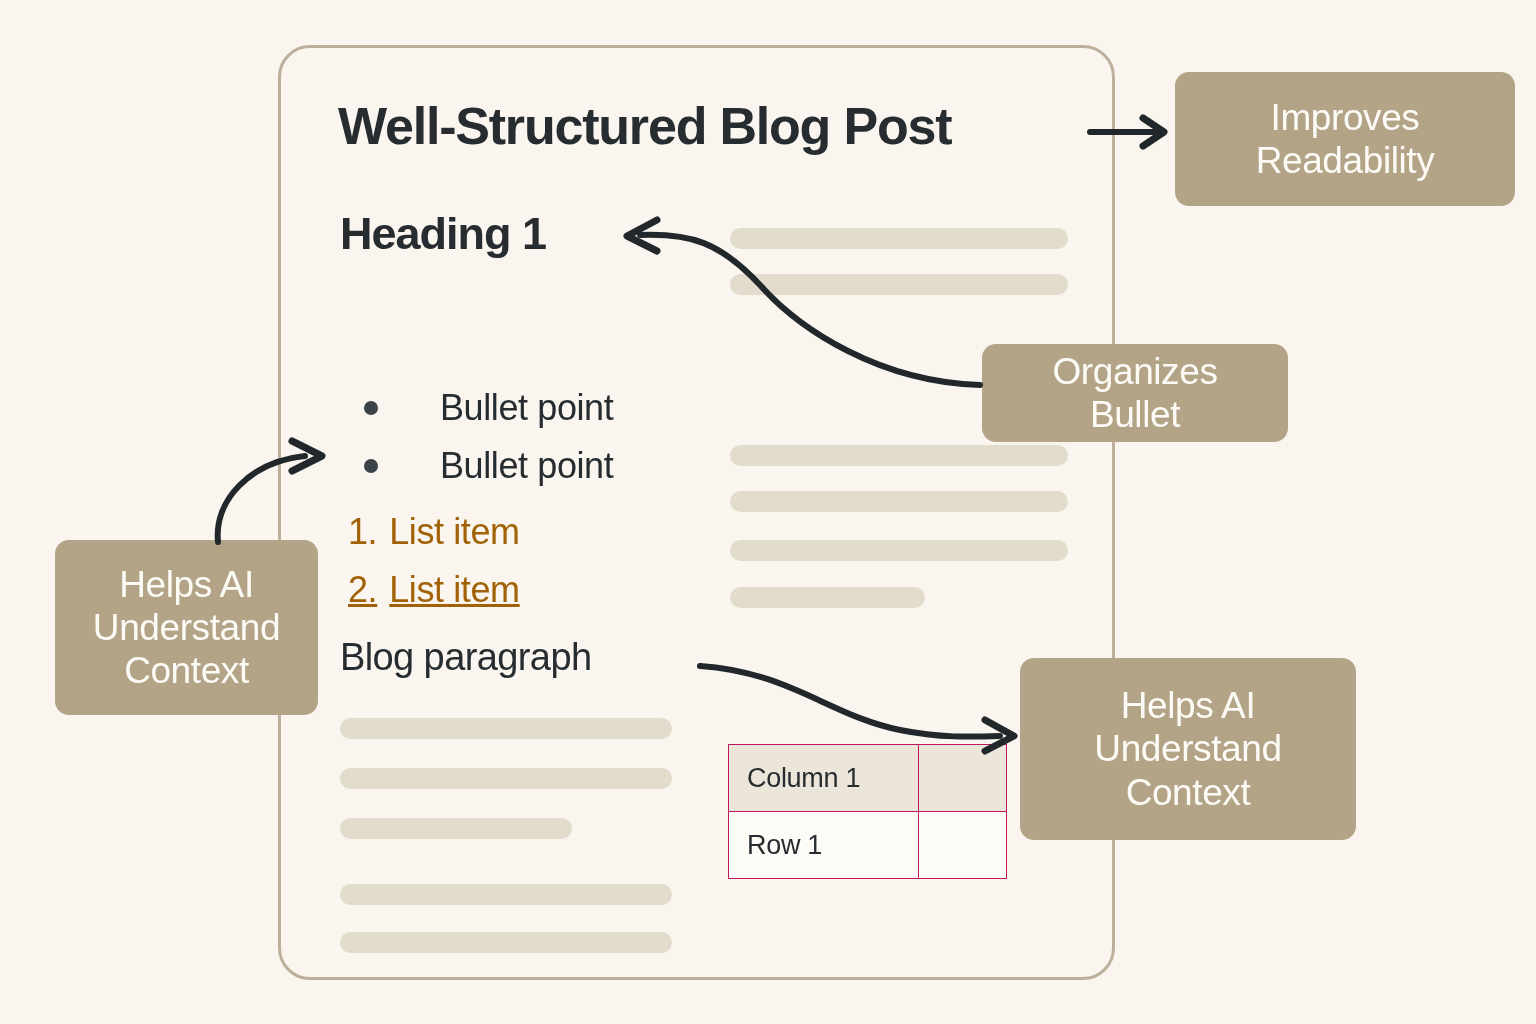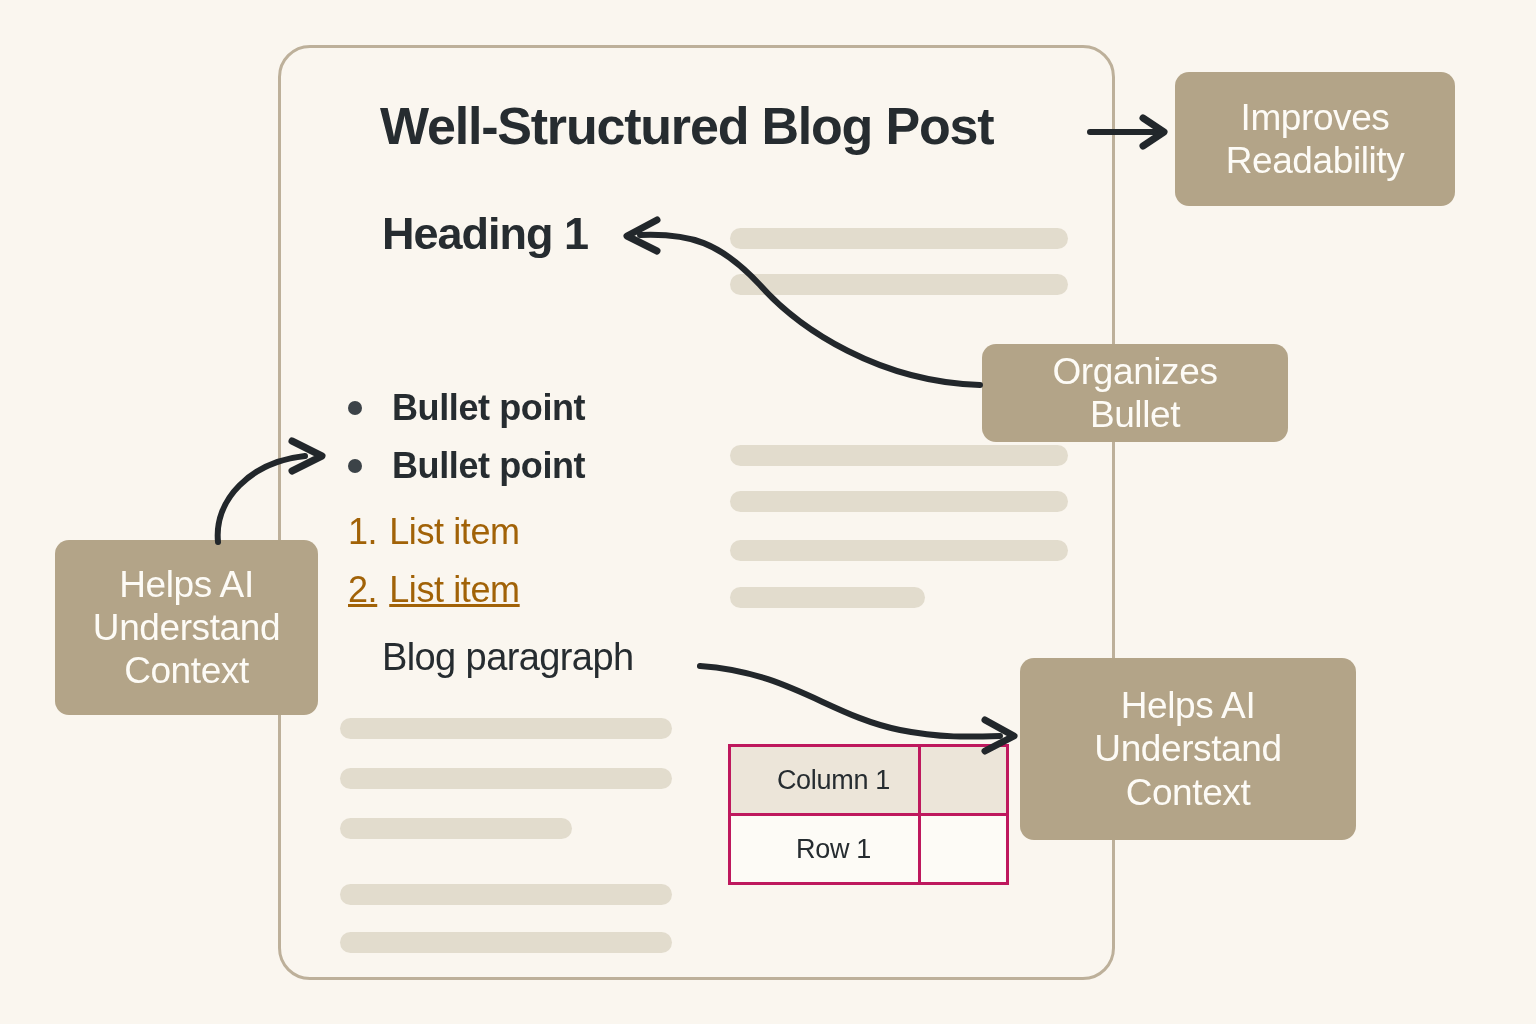--- a/index.html
+++ b/index.html
@@ -29,21 +29,20 @@
     background: transparent;
     box-sizing: border-box;
   }
 
   
   .doc-text {
     position: absolute;
     color: #262c30;
     white-space: nowrap;
     letter-spacing: -0.5px;
-    margin-left: 42px;
   }
   #doc-title {
     left: 338px;
     top: 96px;
     font-size: 52px;
     font-weight: 700;
     letter-spacing: -1.2px;
   }
   #heading-2 {
     left: 340px;
@@ -63,28 +62,29 @@
     left: 340px;
     top: 636px;
     font-size: 38px;
     font-weight: 400;
     letter-spacing: -0.6px;
   }
 
   
   .bullet-row {
     position: absolute;
-    left: 348px;
+    left: 364px;
     display: flex;
     align-items: center;
     color: #262c30;
     font-size: 36px;
-    font-weight: 700;
+    font-weight: 400;
     white-space: nowrap;
     letter-spacing: -0.4px;
+    gap: 32px;
   }
   .bullet-dot {
     width: 14px;
     height: 14px;
     border-radius: 50%;
     background: #3c4348;
     margin-right: 30px;
     flex: 0 0 auto;
   }
   #bullet-1 { top: 387px; }
@@ -115,29 +115,28 @@
   
   #doc-table {
     position: absolute;
     left: 728px;
     top: 744px;
     width: 278px;
     border-collapse: collapse;
     table-layout: fixed;
   }
   #doc-table td {
-    border: 3px solid #be185d;
+    border: 1px solid #be185d;
     height: 66px;
     padding: 0 0 0 18px;
     font-size: 27px;
     font-weight: 500;
     color: #262c30;
     background: #fdfbf6;
     letter-spacing: -0.3px;
-    text-align: center;
   }
   #doc-table tr.header-row td { background: #ece5d9; }
   #doc-table col.c1 { width: 190px; }
   #doc-table col.c2 { width: 88px; }
 
   
   .callout {
     position: absolute;
     background: #b3a punkt;
     background: #b3a488;
@@ -149,21 +148,21 @@
     text-align: center;
     display: flex;
     align-items: center;
     justify-content: center;
     letter-spacing: -0.4px;
     box-sizing: border-box;
     padding: 8px 14px;
   }
   #callout-readability {
     left: 1175px; top: 72px;
-    width: 280px; height: 134px;
+    width: 340px; height: 134px;
   }
   #callout-organizes {
     left: 982px; top: 344px;
     width: 306px; height: 98px;
   }
   #callout-context-left {
     left: 55px; top: 540px;
     width: 263px; height: 175px;
   }
   #callout-context-right {

